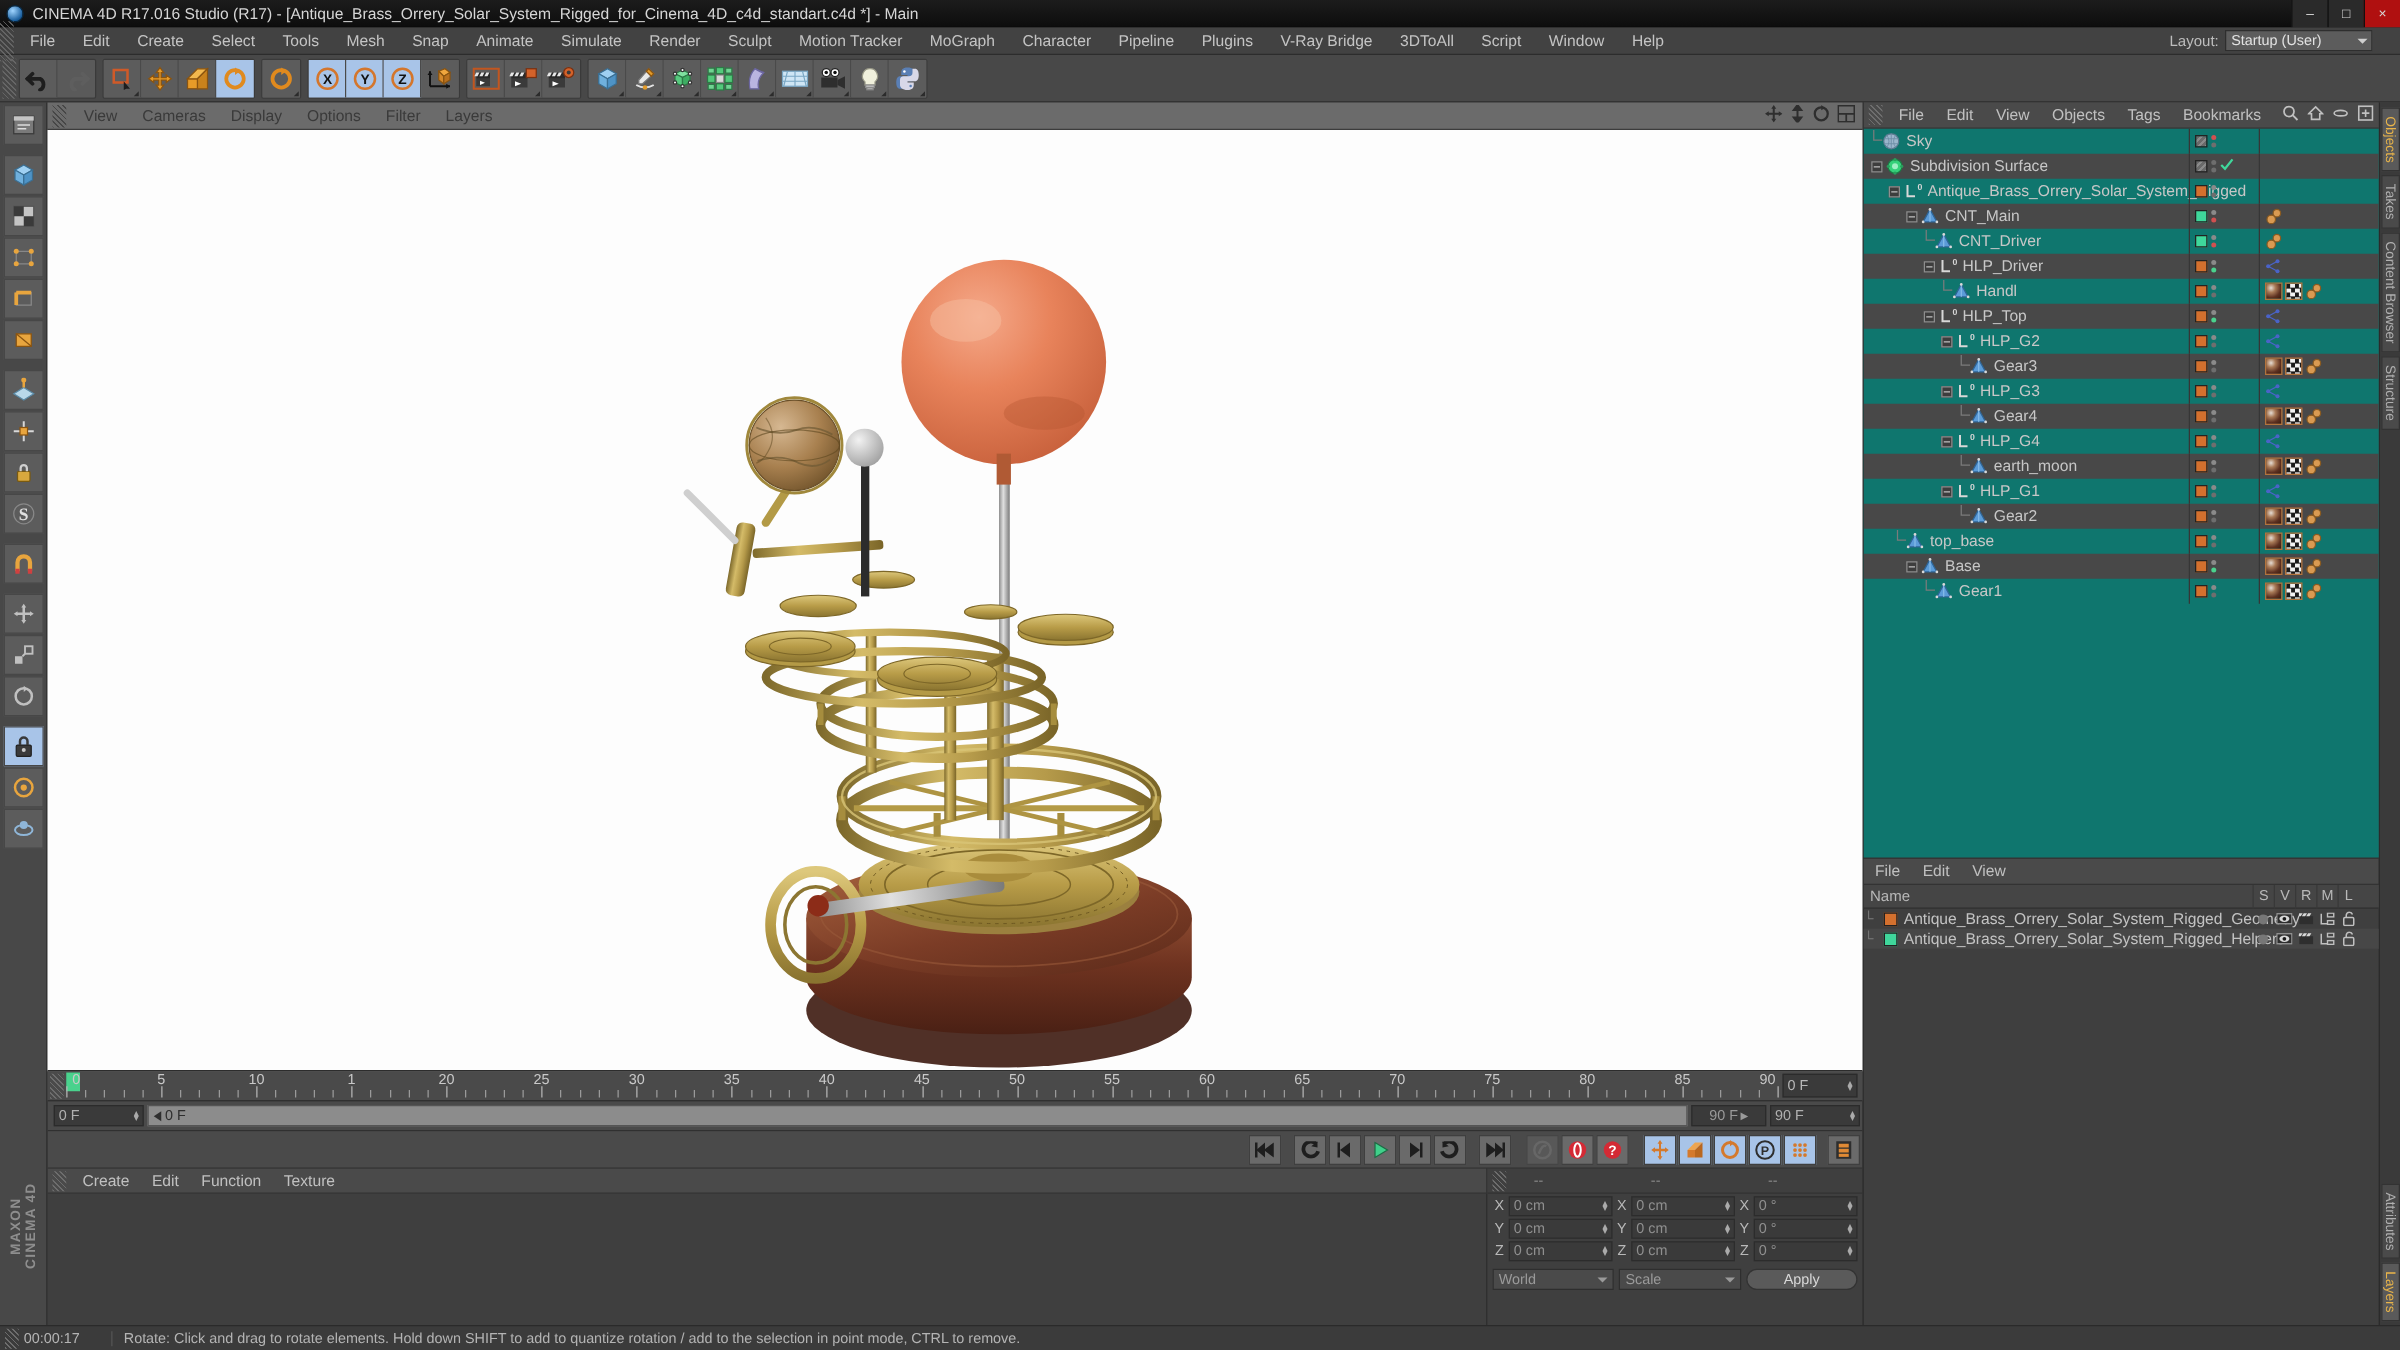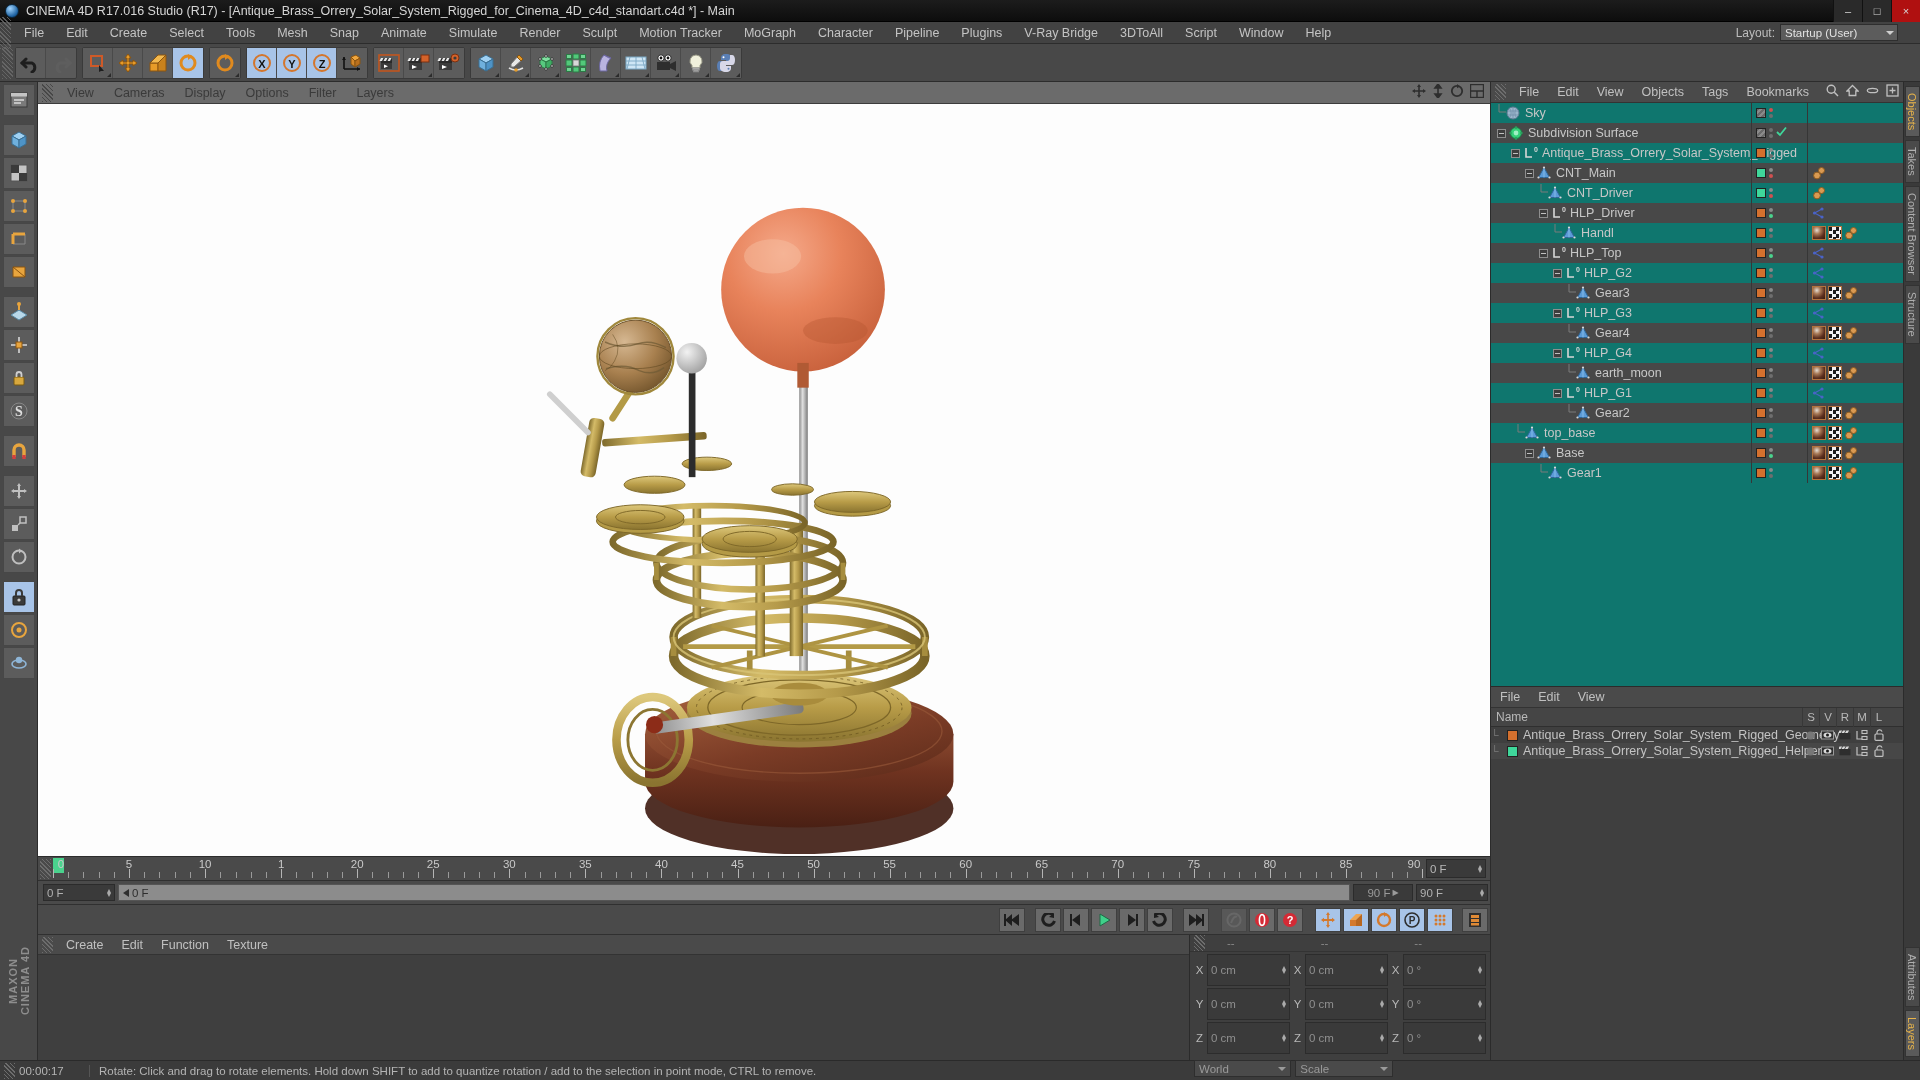--- a/index.html
+++ b/index.html
@@ -144,21 +144,21 @@
               width:36px; margin-top:1px; overflow:hidden; }
 
   .coords { width:300px; background:#3f3f3f; display:flex; flex-direction:column; }
   .coord-top { height:20px; display:flex; align-items:center; border-bottom:1px solid #333; background:#3f3f3f; }
   .coord-top .grip2 { width:11px; height:16px; margin:0 4px;
     background-image:repeating-linear-gradient(45deg, #6d6d6d 0 1px, transparent 1px 3px); }
   .coord-hdr { flex:1; font-size:11.5px; color:#8a8a8a; text-align:left; padding-left:18px; }
   .coord-grid { padding:2px 4px; }
   .coord-line { display:flex; align-items:center; gap:2px; margin-bottom:2px; }
   .ax { width:11px; font-size:11.5px; color:#b8b8b8; text-align:center; }
-  .cfield { flex:1; height:32px; background:#3a3a3a; border:1px solid #2c2c2c;
+  .cfield { flex:1; height:16px; background:#3a3a3a; border:1px solid #2c2c2c;
             display:flex; align-items:center; justify-content:space-between;
             padding:0 3px; font-size:11.5px; color:#8f8f8f; }
   .coord-btns { display:flex; gap:4px; padding:2px 4px 0 4px; }
   .cselect { flex:1; height:17px; background:#4a4a4a; border:1px solid #2e2e2e;
              font-size:11.5px; color:#9a9a9a; display:flex; align-items:center; padding:0 4px; position:relative; }
   .cselect .caret { position:absolute; right:4px; top:50%; transform:translateY(-50%);
      border-left:4px solid transparent; border-right:4px solid transparent; border-top:4px solid #9a9a9a; }
   .applybtn { flex:1; height:17px; background:#5a5a5a; border:1px solid #333; border-radius:9px;
               font-size:11.5px; color:#d8d8d8; display:flex; align-items:center; justify-content:center; }
 

